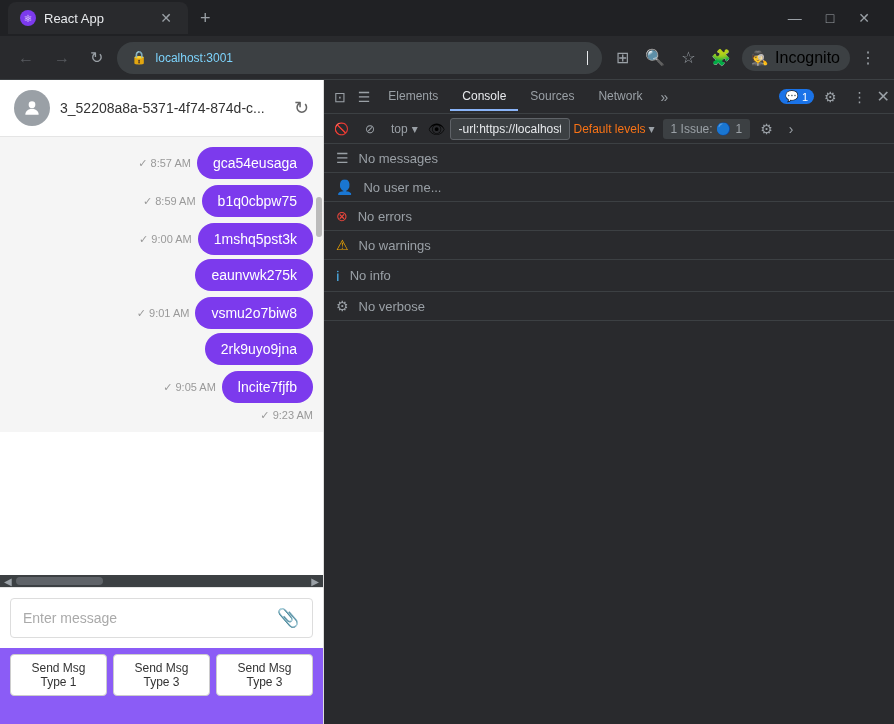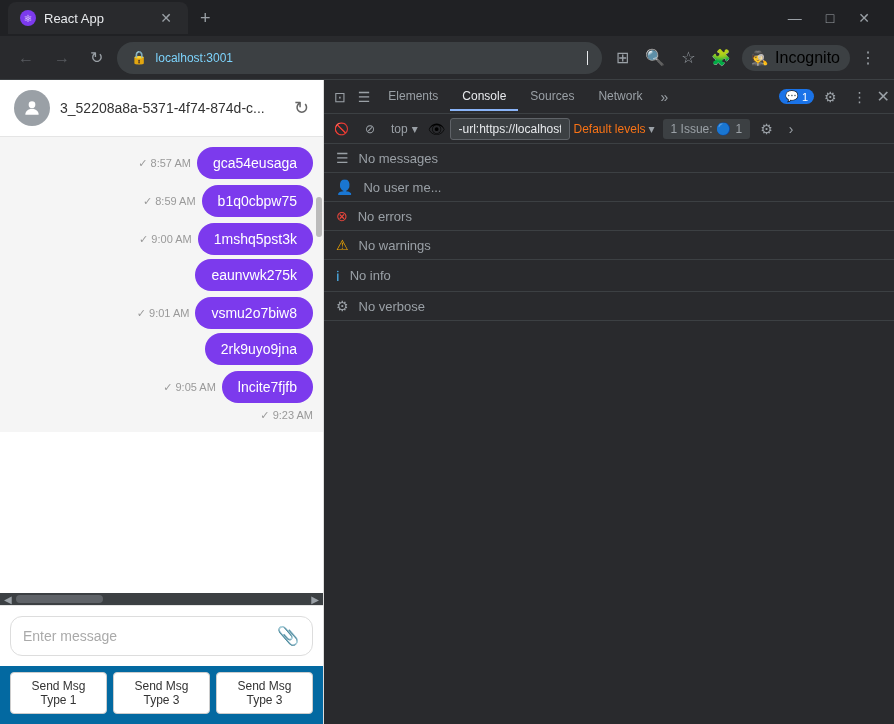--- a/index.html
+++ b/index.html
@@ -46,27 +46,27 @@
 
     
     .chat-area { flex: 1; overflow-y: auto; padding: 8px 10px; background: #f5f5f5; display: flex; flex-direction: column; gap: 2px; }
     .message-group { display: flex; flex-direction: column; align-items: flex-end; }
     .message-row { display: flex; align-items: center; justify-content: flex-end; gap: 6px; margin: 2px 0; }
     .message-time { font-size: 11px; color: #999; white-space: nowrap; }
     .message-bubble { background: #7c3aed; color: white; border-radius: 20px; padding: 8px 16px; font-size: 14px; font-weight: 500; cursor: pointer; }
 
     
     .input-area { padding: 10px 10px; background: #fff; border-top: 1px solid #e5e5e5; }
-    .message-input-row { display: flex; align-items: center; border: 1px solid #ddd; border-radius: 12px; padding: 8px 12px; gap: 10px; background: #fff; }
+    .message-input-row { display: flex; align-items: center; border: 1px solid #ddd; border-radius: 4px; padding: 8px 12px; gap: 10px; background: #fff; }
     .message-input { flex: 1; border: none; outline: none; font-size: 14px; color: #333; background: transparent; }
     .message-input::placeholder { color: #aaa; }
     .attach-icon { color: #aaa; font-size: 18px; cursor: pointer; }
 
     
-    .action-buttons { display: flex; gap: 6px; padding: 6px 10px 10px 10px; background: #0369a1; }
+    .action-buttons { display: flex; gap: 6px; padding: 6px 10px 28px 10px; background: #8b5cf6; }
     .action-btn { border: 1px solid #ccc; background: #fff; padding: 6px 14px; font-size: 12px; cursor: pointer; border-radius: 4px; color: #333; }
 
     
     .chat-scrollbar { position: absolute; right: 0; top: 0; width: 8px; height: 100%; }
     .chat-scroll-thumb { width: 6px; background: #bbb; border-radius: 3px; margin: 0 auto; height: 40px; margin-top: 60px; }
     .chat-wrapper { position: relative; flex: 1; overflow: hidden; }
 
     
     .devtools-panel { flex: 1; background: #292a2d; display: flex; flex-direction: column; }
     .devtools-tabs { display: flex; align-items: center; background: #292a2d; border-bottom: 1px solid #3c4043; height: 34px; padding: 0 4px; }

